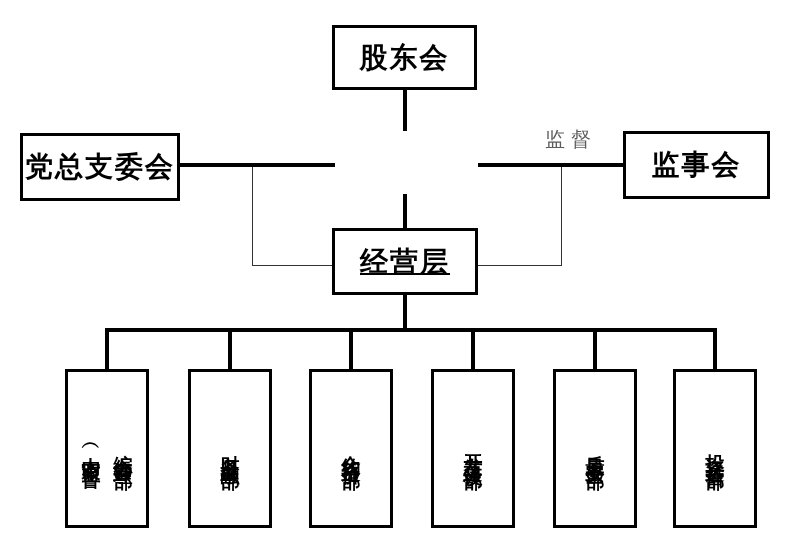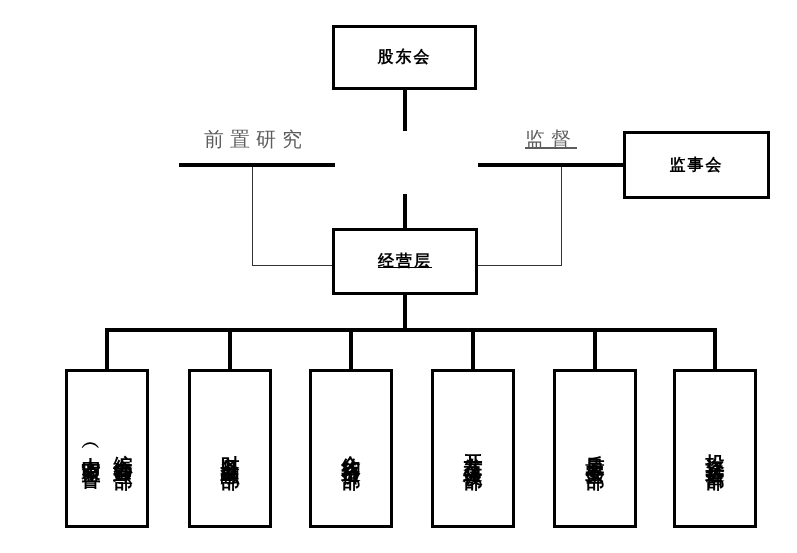--- a/index.html
+++ b/index.html
@@ -19,21 +19,21 @@
     position: absolute;
     box-sizing: border-box;
     border: 3px solid #000000;
     background: #ffffff;
     display: flex;
     align-items: center;
     justify-content: center;
   }
   .node-label {
     font-weight: bold;
-    font-size: 16px;
+    font-size: 28px;
     color: #000000;
     letter-spacing: 2px;
     white-space: nowrap;
   }
   .line {
     position: absolute;
     background: #000000;
   }
   .thin {
     background: #333333;
@@ -78,33 +78,35 @@
 <body>
 
 <div class="canvas">
 
   <div class="box" style="left:332px; top:25px; width:145px; height:65px;">
     <span class="node-label">股东会</span>
   </div>
 
   <div class="line" style="left:403px; top:88px; width:4px; height:43px;"></div>
 
+  <div class="box" style="left:20px; top:133px; width:160px; height:68px;">
+    <span class="node-label">党总支委会</span>
+  </div>
 
 
   <div class="box" style="left:623px; top:131px; width:147px; height:68px;text-align:right;">
     <span class="node-label">监事会</span>
   </div>
 
   <div class="line" style="left:179px; top:163px; width:156px; height:4px;"></div>
 
   <div class="line" style="left:478px; top:163px; width:146px; height:4px;"></div>
 
-  <div class="edge-label" style="left:204px; top:126px;">前置研究</div>
 
-  <div class="edge-label" style="left:525px; top:126px;text-decoration:underline;">监督</div>
+  <div class="edge-label" style="left:545px; top:126px;">监督</div>
 
   <div class="line thin" style="left:252px; top:167px; width:1px; height:99px;"></div>
   <div class="line thin" style="left:252px; top:265px; width:81px; height:1px;"></div>
 
   <div class="line thin" style="left:561px; top:167px; width:1px; height:99px;"></div>
   <div class="line thin" style="left:478px; top:265px; width:84px; height:1px;"></div>
 
   <div class="line" style="left:403px; top:194px; width:4px; height:36px;"></div>
 
   <div class="box" style="left:332px; top:228px; width:146px; height:67px;text-decoration:underline;">

